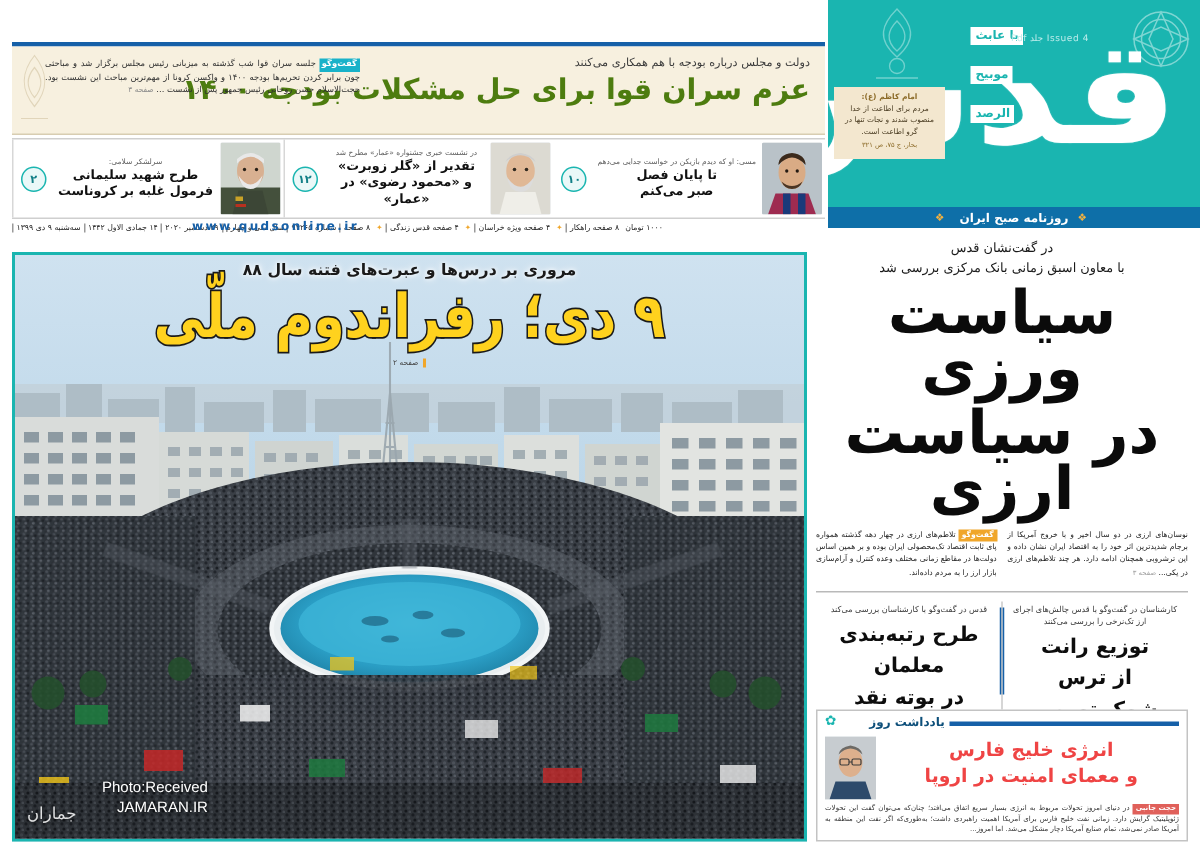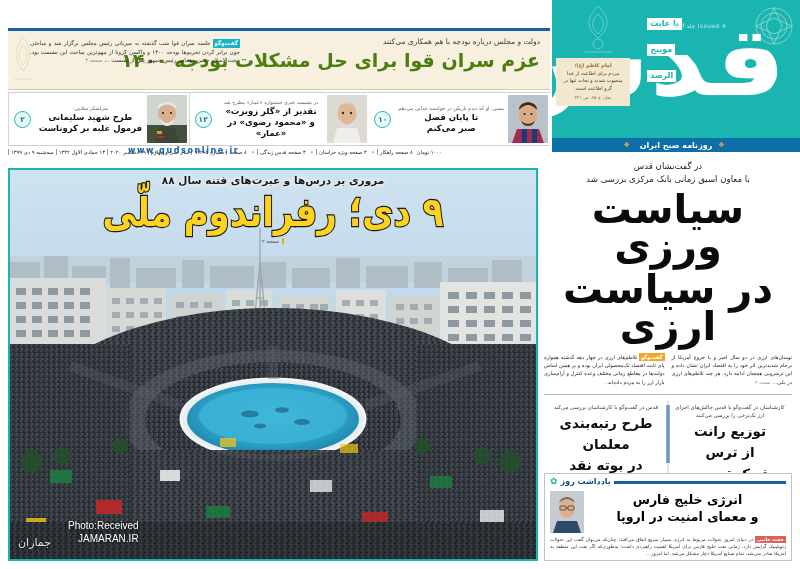--- a/index.html
+++ b/index.html
@@ -226,30 +226,30 @@
 
   
   .note-box{
     position:absolute; right:0; left:0; bottom:0; height:88px;
     border:1px solid #c3c3c3; box-sizing:border-box; background:#fff;
     padding:3px 5px;
   }
   .note-hdr{
     display:flex;flex-direction:row-reverse;align-items:center;gap:3px;
   }
-  .note-title{font-size:8px;font-weight:700;color:#0d4f7a;}
+  .note-title{font-size:8px;font-weight:700;color:#0d4f7a;margin-left:19px;}
   .note-rule{flex:1 1 auto;height:3px;background:#1660a8;margin-top:1px;}
   .note-flower{color:#1ab5b0;font-size:9px;line-height:9px;}
   .note-body{display:flex;flex-direction:row-reverse;margin-top:5px;gap:5px;}
   .note-photo{
     width:34px;height:42px;flex:0 0 auto;overflow:hidden;background:#d8dde1;
   }
   .note-head{
     flex:1 1 auto;text-align:center;font-size:12.5px;font-weight:700;
-    line-height:17px;color:#000000;
+    line-height:17px;color:#ef4444;
   }
   .note-text{
     margin-top:3px;font-size:4.7px;line-height:7.2px;color:#333;text-align:justify;
   }
   .note-tag{
     display:inline-block;background:#e0605a;color:#fff;
     font-size:4.7px;font-weight:700;padding:0 2px;margin-left:2px;
   }
   .clip{overflow:hidden;}
 </style>

